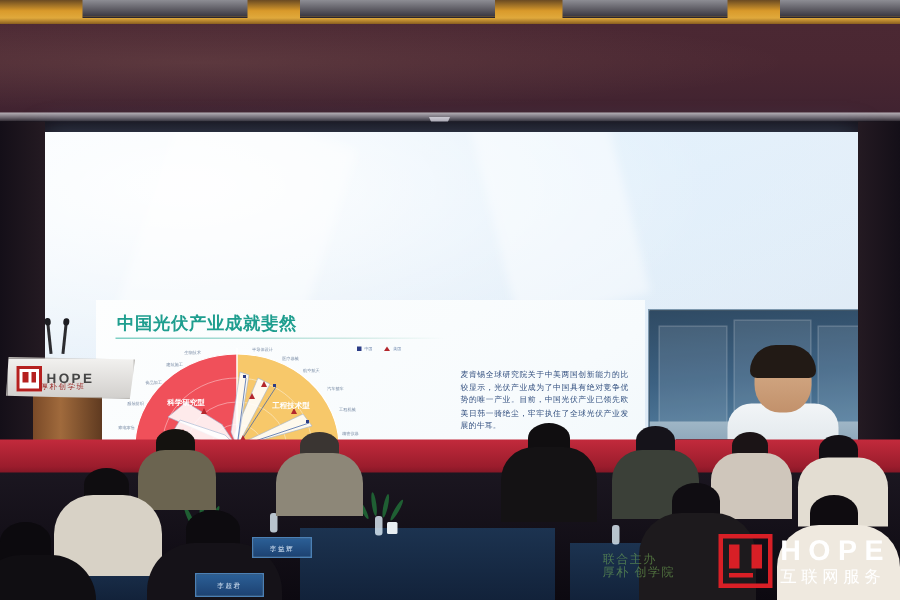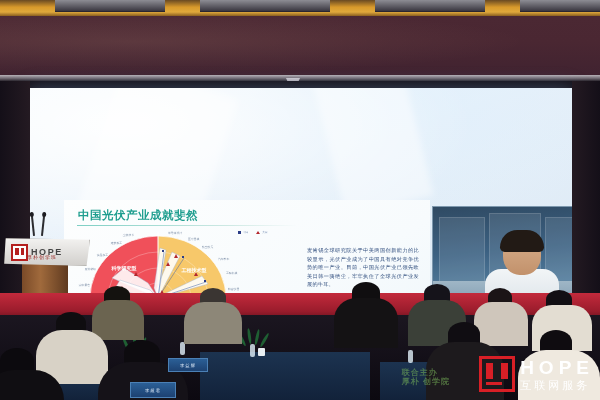--- a/index.html
+++ b/index.html
@@ -131,21 +131,21 @@
   
   .watermark{position:absolute;right:6px;bottom:8px;display:flex;align-items:center;gap:5px;}
   .wm-mark{width:30px;height:30px;border:3px solid #d81f26;position:relative;}
   .wm-mark:before{content:"";position:absolute;left:4px;top:4px;width:7px;height:16px;background:#d81f26;}
   .wm-mark:after{content:"";position:absolute;right:4px;top:4px;width:7px;height:16px;background:#d81f26;}
   .wm-bar{position:absolute;left:4px;bottom:4px;width:16px;height:3px;background:#d81f26;}
   .wm-text{display:flex;flex-direction:column;line-height:1;}
   .wm-en{font-size:19px;font-weight:bold;color:#ffffff;letter-spacing:5px;}
   .wm-cn{font-size:11px;color:#ffffff;letter-spacing:3px;margin-top:3px;}
   .wm-ghost{position:absolute;right:150px;bottom:14px;font-size:8px;color:rgba(120,180,90,.55);
-    font-weight:bold;letter-spacing:1px;line-height:9px;}
+    font-weight:normal;letter-spacing:1px;line-height:9px;}
 </style>
 </head>
 <body>
 
 <div class="stage">
 
   <div class="ceiling"></div>
   <div class="ceiling-panel cp1"></div>
   <div class="ceiling-panel cp2"></div>
   <div class="ceiling-panel cp3"></div>

